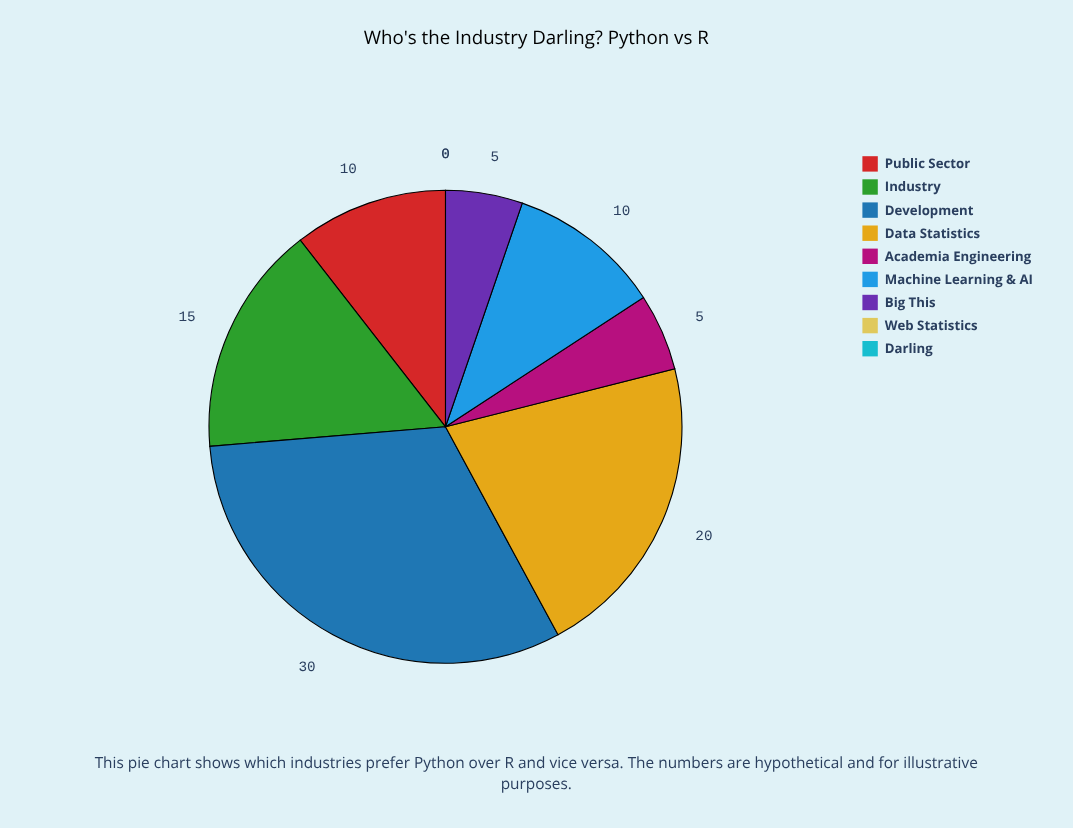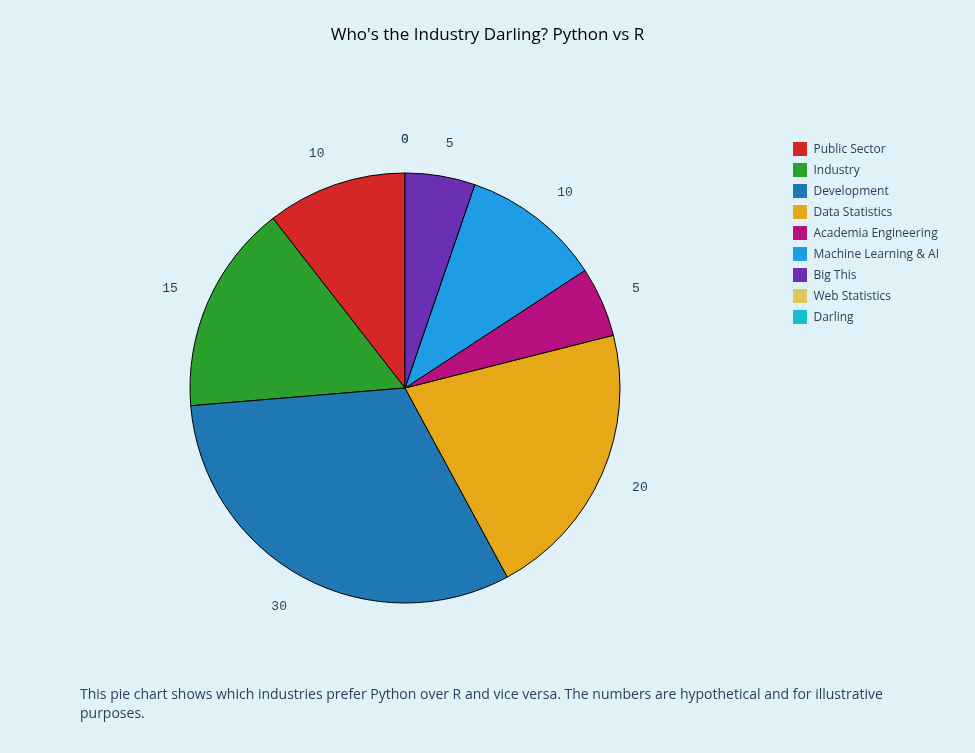--- a/index.html
+++ b/index.html
@@ -24,20 +24,21 @@
     top: 22px;
     text-align: center;
     font-size: 17px;
     color: #000000;
   }
   .caption {
     position: absolute;
     left: 80px;
     right: 80px;
     bottom: 30px;
+    text-align: center;
     font-size: 14px;
     color: #2a3f5f;
     line-height: 1.4;
     margin-top: 43px;
   }
   .chart-area {
     position: absolute;
     left: 60px;
     top: 88px;
     width: 690px;
@@ -53,20 +54,21 @@
   .slice-label {
     font-size: 13px;
     fill: #2a3f5f;
   }
   .legend {
     position: absolute;
     right: 36px;
     top: 140px;
     font-size: 12px;
     color: #2a3f5f;
+    font-weight: bold;
   }
   .legend-item {
     display: flex;
     align-items: center;
     margin-bottom: 4px;
     cursor: pointer;
   }
   .legend-swatch {
     width: 14px;
     height: 14px;

